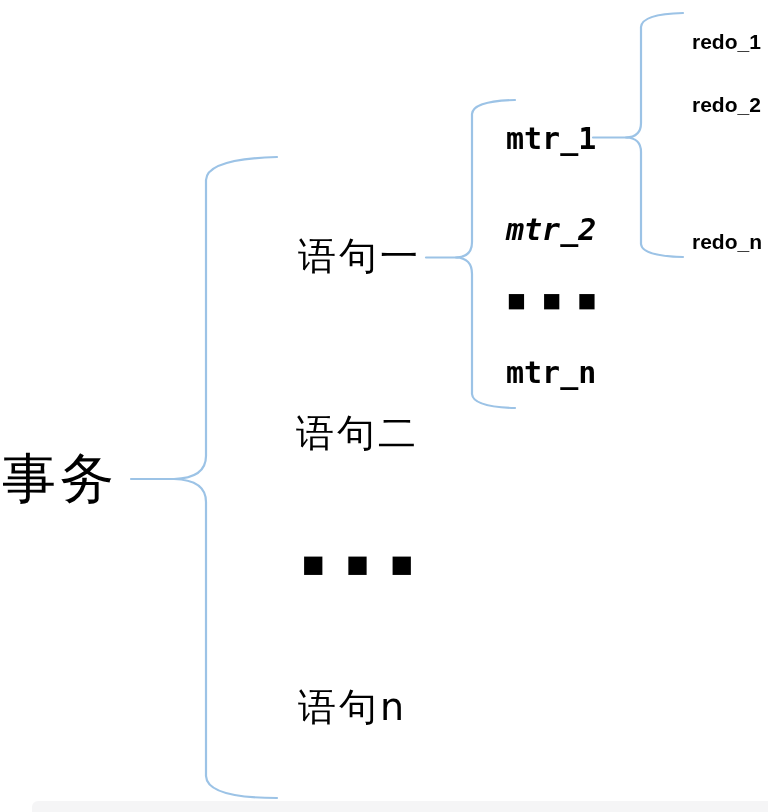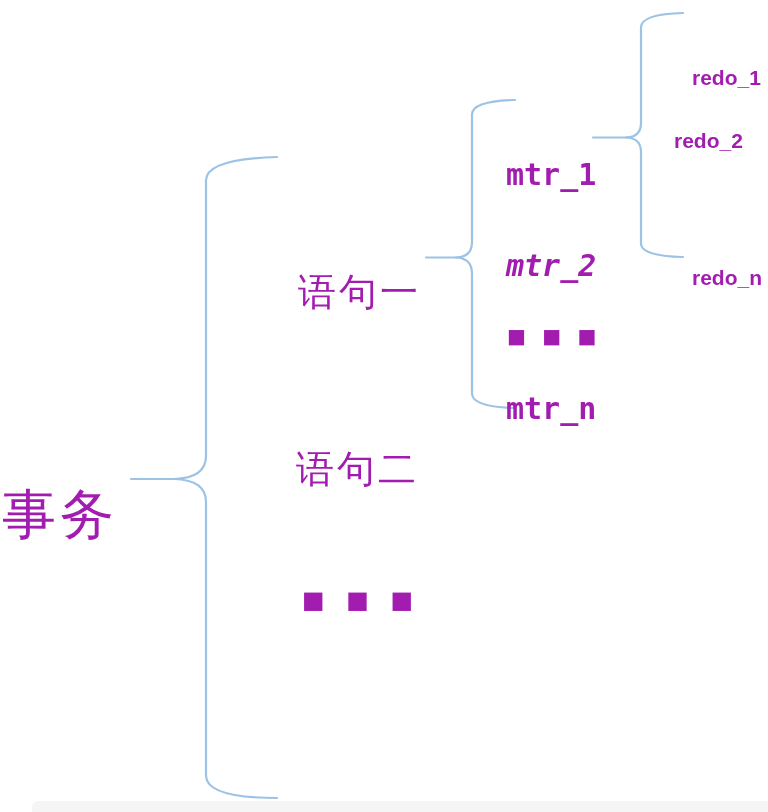--- a/index.html
+++ b/index.html
@@ -27,22 +27,21 @@
   .braces-svg line {
     fill: none;
     stroke-width: 2.2;
     stroke-linecap: round;
     stroke-linejoin: round;
   }
   .label {
     position: absolute;
     line-height: 1;
     white-space: nowrap;
-    color: #a21caf;
-    margin-top: 36px;
+    color: #000000;
   }
   .root-label {
     font-size: 54px;
     letter-spacing: 4px;
   }
   .stmt-label {
     font-size: 38px;
     letter-spacing: 3px;
   }
   .ellipsis-lg {
@@ -100,24 +99,25 @@
     <line x1="131" y1="479" x2="176" y2="479" stroke="#9CC3E6"></line>
     <line x1="426" y1="257.5" x2="458" y2="257.5" stroke="#9CC3E6"></line>
     <line x1="593" y1="137.5" x2="628" y2="137.5" stroke="#9CC3E6"></line>
   </svg>
 
   <span class="label stmt-label" style="left:298px; top:237px;">语句一</span>
 
   <span class="label root-label" style="left:2px; top:452px;">事务</span>
   <span class="label stmt-label" style="left:296px; top:414px;">语句二</span>
   <span class="label ellipsis-lg" style="left:302px; top:552px;">■ ■ ■</span>
+  <span class="label stmt-label" style="left:298px; top:688px;">语句n</span>
 
   <span class="label mtr-label" style="left:506px; top:124px;">mtr_1</span>
   <span class="label mtr-label" style="left:506px; top:215px;font-style:italic;">mtr_2</span>
   <span class="label ellipsis-sm" style="left:507px; top:290px;">■ ■ ■</span>
   <span class="label mtr-label" style="left:506px; top:358px;text-align:right;">mtr_n</span>
 
   <span class="label redo-label" style="left:692px; top:31px;">redo_1</span>
-  <span class="label redo-label" style="left:674px; top:94px;">redo_2</span>
+  <span class="label redo-label" style="left:692px; top:94px;">redo_2</span>
   <span class="label redo-label" style="left:692px; top:231px;">redo_n</span>
 
   <div class="bottom-strip"></div>
 </div>
 
 </body></html>

